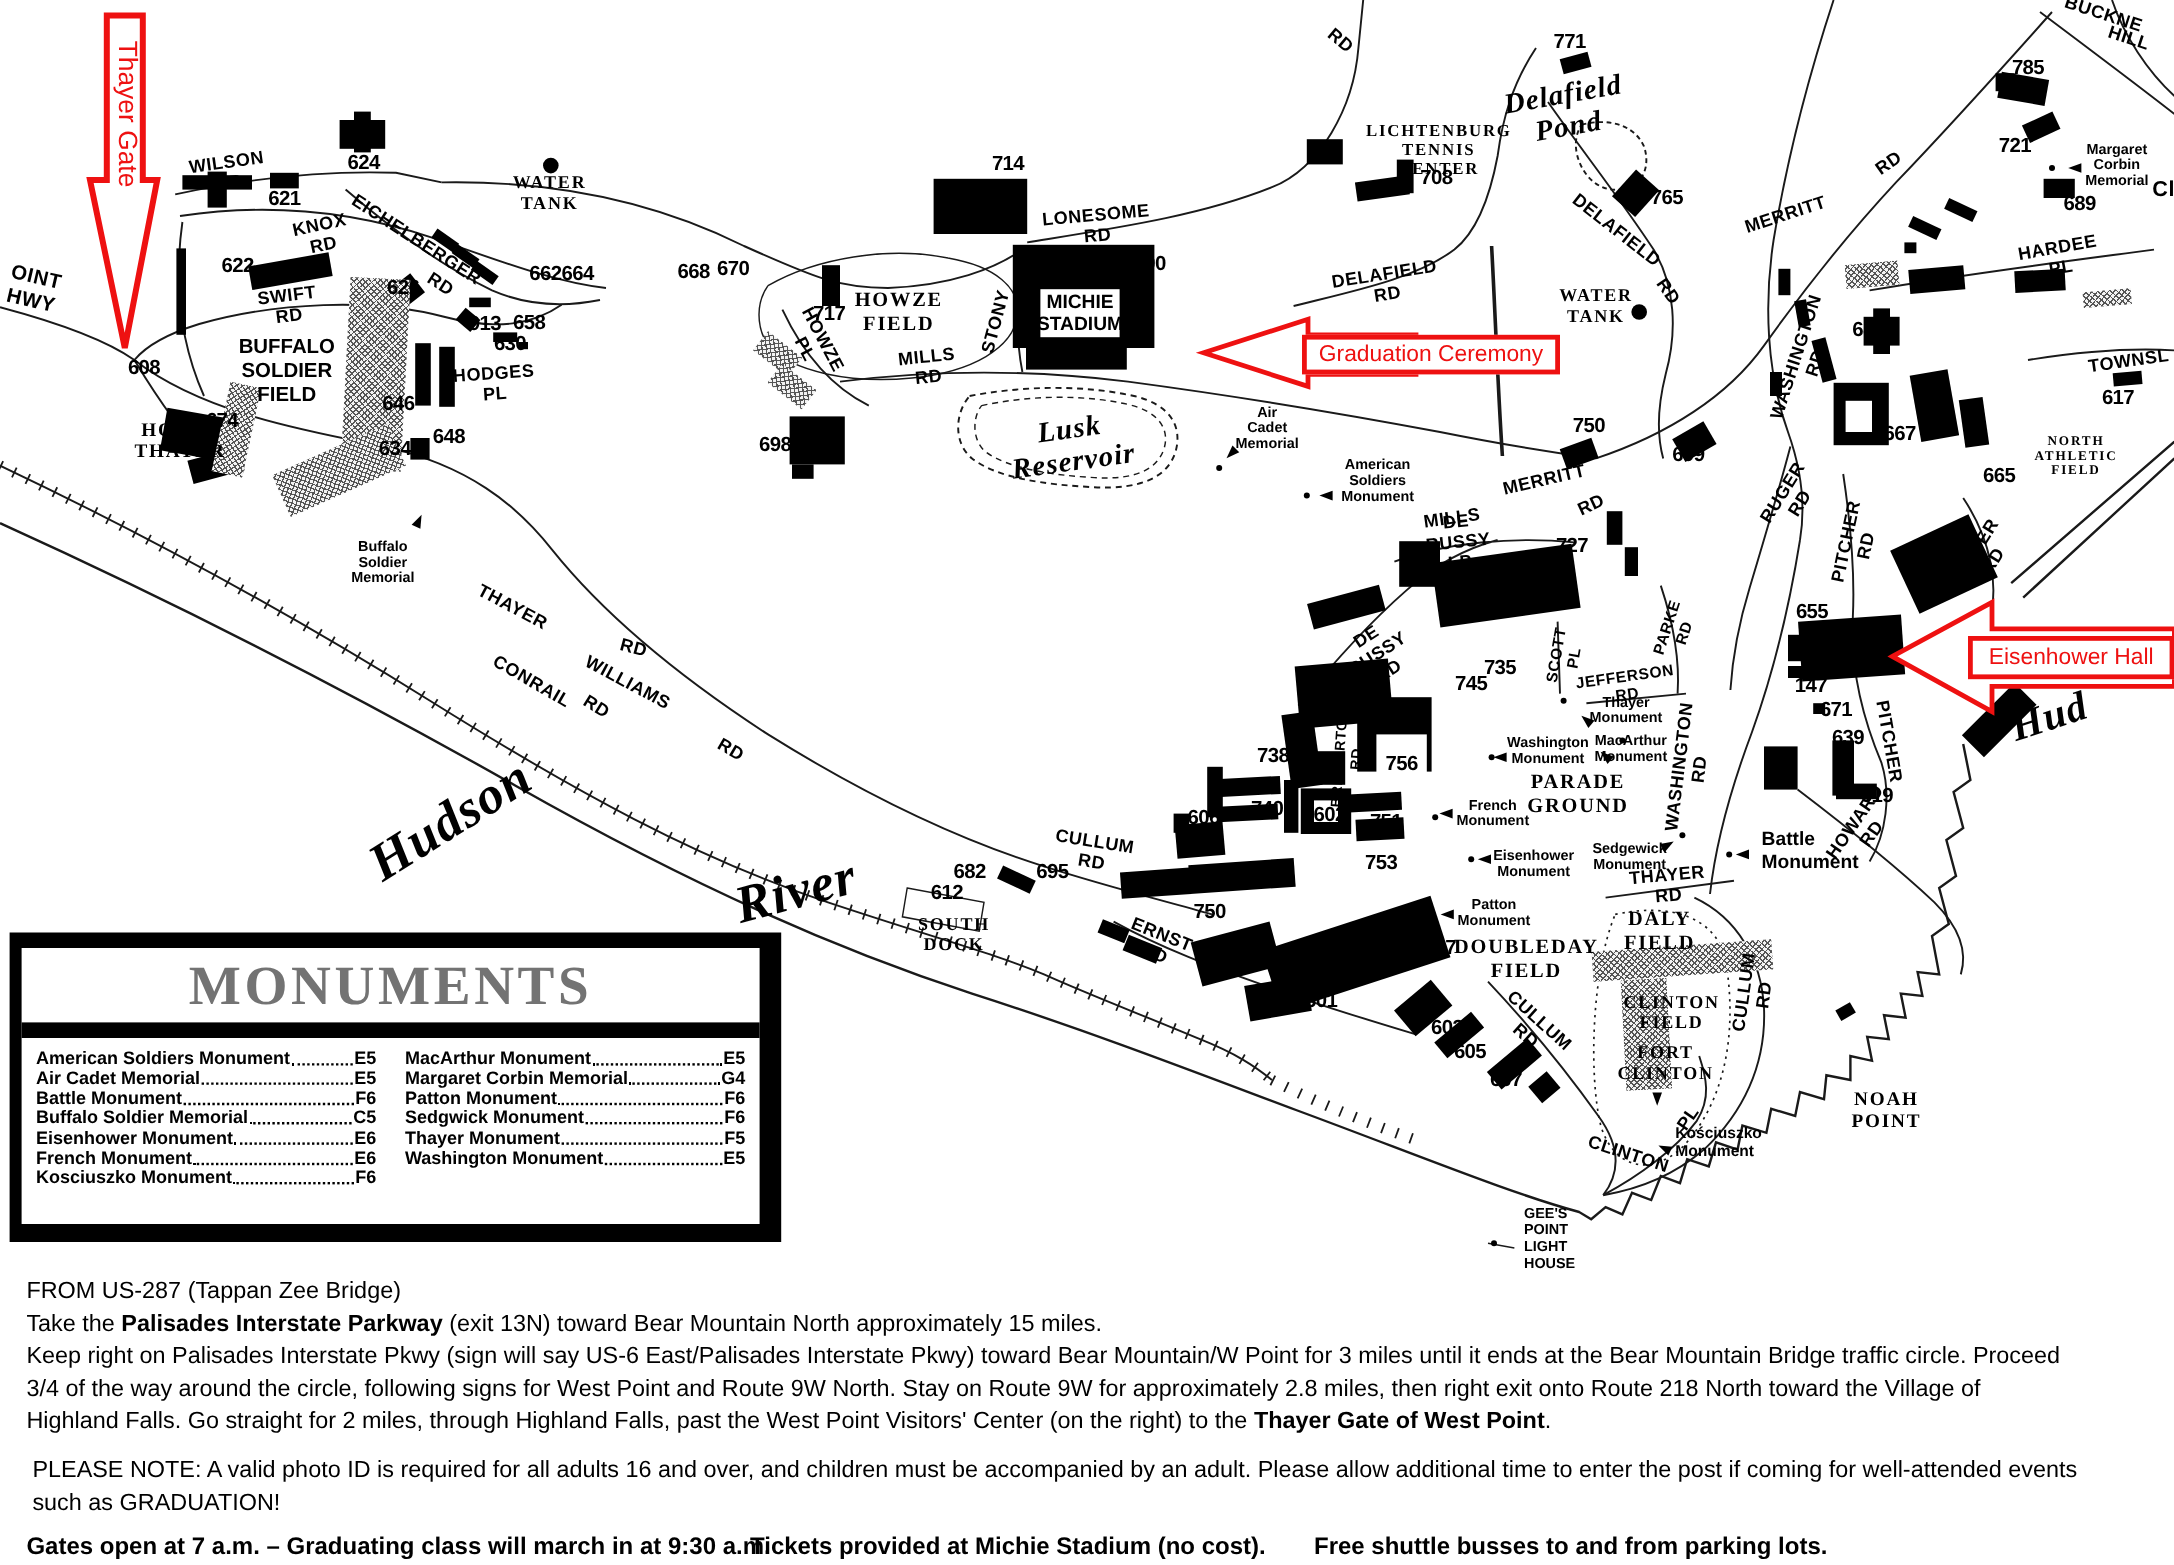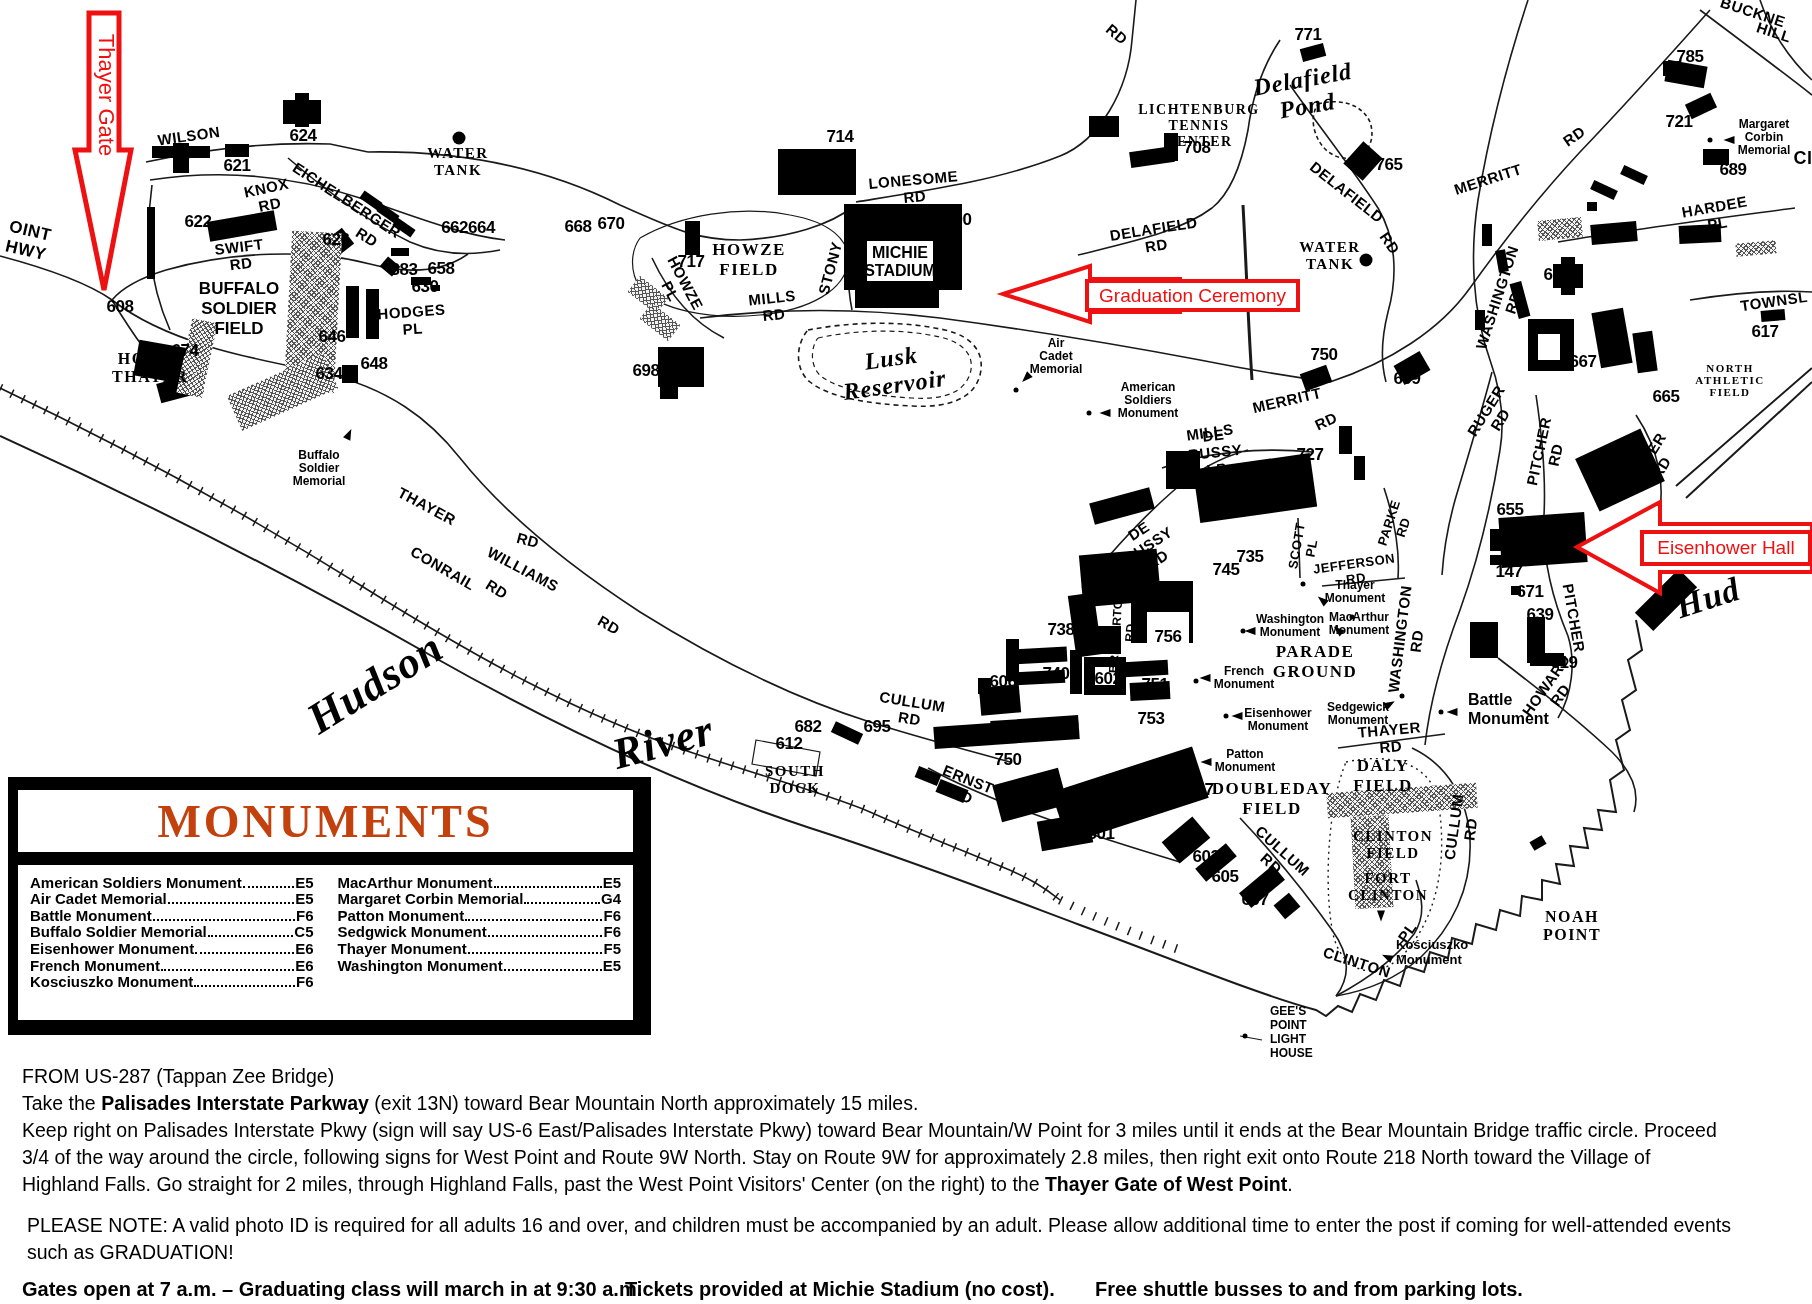--- a/index.html
+++ b/index.html
@@ -29,21 +29,21 @@
        display:flex;align-items:center;justify-content:center;
        font:400 19px "Liberation Sans",sans-serif;color:var(--red,#ee1111);white-space:nowrap}
   #thayer-gate-label{position:absolute;left:32px;top:83px;width:150px;height:24px;
        transform:rotate(90deg);text-align:center;color:var(--red,#ee1111);
        font:400 22px "Liberation Sans",sans-serif;white-space:nowrap}
   
   .legend{position:absolute;left:8px;top:777px;width:643px;height:258px;background:#fff;
           border:10px solid #000;border-top-width:13px;border-right-width:18px;border-bottom-width:15px;
           box-sizing:border-box;z-index:30}
   .legend-title{height:62px;border-bottom:13px solid #000;display:flex;align-items:center;justify-content:center;
-          font:700 46px "Liberation Serif",serif;letter-spacing:3px;color:#c2410c}
+          font:700 46px "Liberation Serif",serif;letter-spacing:3px;color:#737373}
   .legend-body{display:flex;gap:24px;padding:9px 12px 0 12px;font:700 15px "Liberation Sans",sans-serif;color:#000}
   .legend-col{flex:1;min-width:0}
   .lrow{display:flex;align-items:flex-end;height:16.6px}
   .lrow .nmx{white-space:nowrap}
   .lrow .dots{flex:1;border-bottom:2px dotted #000;margin:0 1px 3px 1px;min-width:8px}
   .lrow .gr{white-space:nowrap}
   
   .directions{position:absolute;left:22px;top:1063px;width:1782px;color:#000;
           font:400 19.5px "Liberation Sans",sans-serif;line-height:27px;z-index:30}
   .directions b{font-weight:700}
@@ -267,21 +267,21 @@
       <div class="lbl rd" style="left: 1553px; top: 690px; transform: translate(-50%, -50%) rotate(-55deg);">HOWARD RD</div>
       <div class="lbl rd" style="font-size: 12px; left: 1123px; top: 632px; transform: translate(-50%, -50%) rotate(-86deg);">BREWERTON RD</div>
       <div class="lbl rd" style="left: 1753px; top: 12px; transform: translate(-50%, -50%) rotate(18deg);">BUCKNE</div>
       <div class="lbl rd" style="left: 1774px; top: 32px; transform: translate(-50%, -50%) rotate(18deg);">HILL</div>
       <div class="lbl rd" style="font-size: 18px; left: 1803px; top: 158px; transform: translate(-50%, -50%) rotate(0deg);">Cl</div>
       <div class="lbl nm" style="left: 120px; top: 307px; transform: translate(-50%, -50%) rotate(0deg);">608</div>
       <div class="lbl nm" style="left: 237px; top: 166px; transform: translate(-50%, -50%) rotate(0deg);">621</div>
       <div class="lbl nm" style="left: 198px; top: 222px; transform: translate(-50%, -50%) rotate(0deg);">622</div>
       <div class="lbl nm" style="left: 303px; top: 136px; transform: translate(-50%, -50%) rotate(0deg);">624</div>
       <div class="lbl nm" style="left: 336px; top: 240px; transform: translate(-50%, -50%) rotate(0deg);">626</div>
-      <div class="lbl nm" style="left: 404px; top: 270px; transform: translate(-50%, -50%) rotate(0deg);">383</div>
+      <div class="lbl nm" style="left: 404px; top: 270px; transform: translate(-50%, -50%) rotate(0deg);">913</div>
       <div class="lbl nm" style="left: 425px; top: 287px; transform: translate(-50%, -50%) rotate(0deg);">630</div>
       <div class="lbl nm" style="left: 329px; top: 374px; transform: translate(-50%, -50%) rotate(0deg);">634</div>
       <div class="lbl nm" style="left: 332px; top: 337px; transform: translate(-50%, -50%) rotate(0deg);">646</div>
       <div class="lbl nm" style="left: 374px; top: 364px; transform: translate(-50%, -50%) rotate(0deg);">648</div>
       <div class="lbl nm" style="left: 417px; top: 269px; transform: translate(-50%, -50%) rotate(0deg); margin-left: 24px;">658</div>
       <div class="lbl nm" style="left: 468px; top: 228px; transform: translate(-50%, -50%) rotate(0deg);">662664</div>
       <div class="lbl nm" style="left: 578px; top: 227px; transform: translate(-50%, -50%) rotate(0deg);">668</div>
       <div class="lbl nm" style="left: 611px; top: 224px; transform: translate(-50%, -50%) rotate(0deg);">670</div>
       <div class="lbl nm" style="left: 185px; top: 351px; transform: translate(-50%, -50%) rotate(0deg);">674</div>
       <div class="lbl nm" style="left: 808px; top: 727px; transform: translate(-50%, -50%) rotate(0deg);">682</div>

